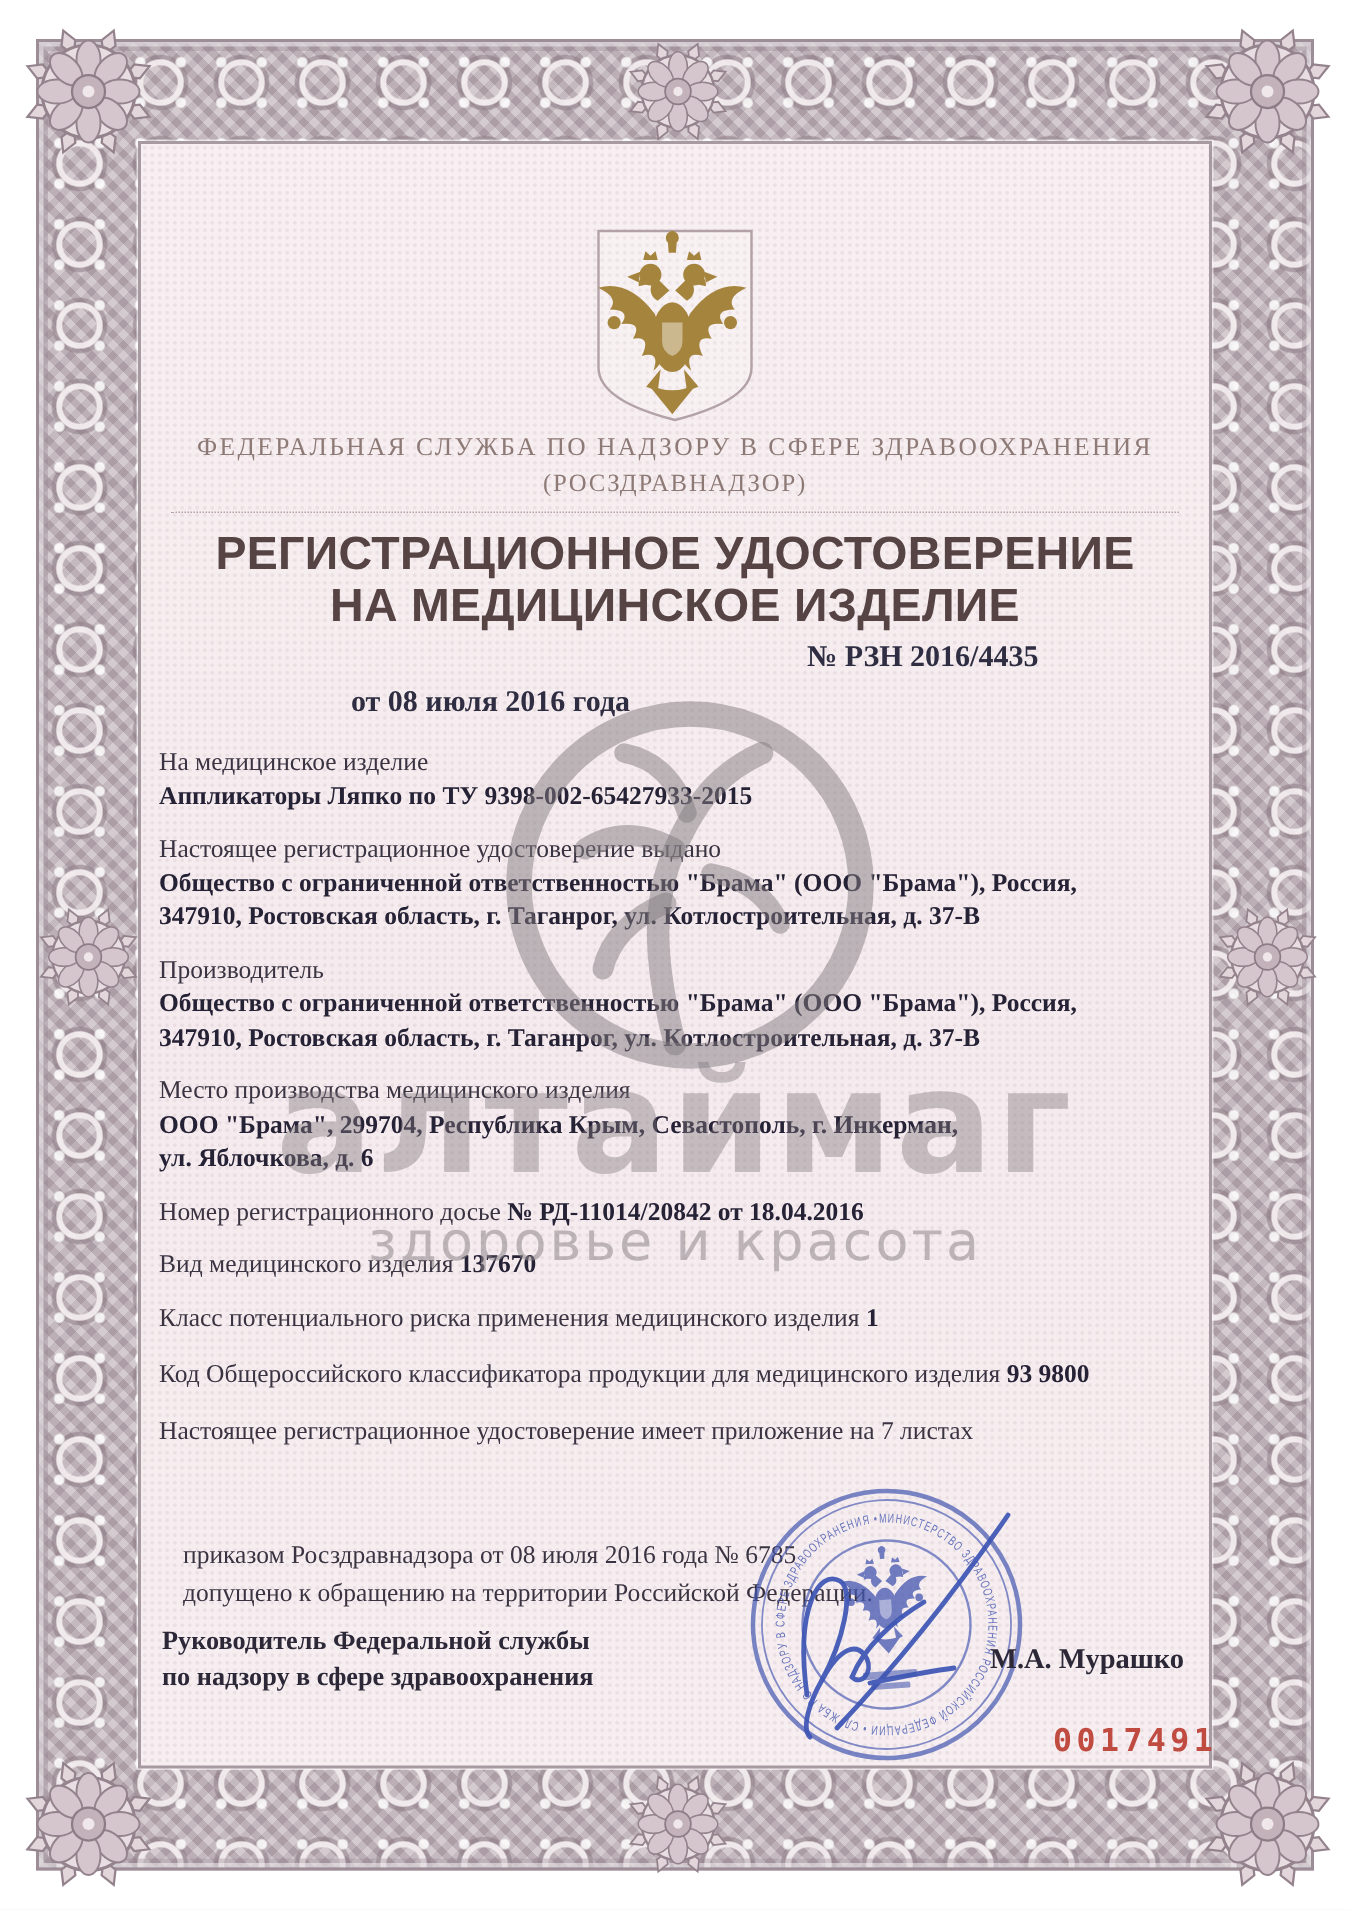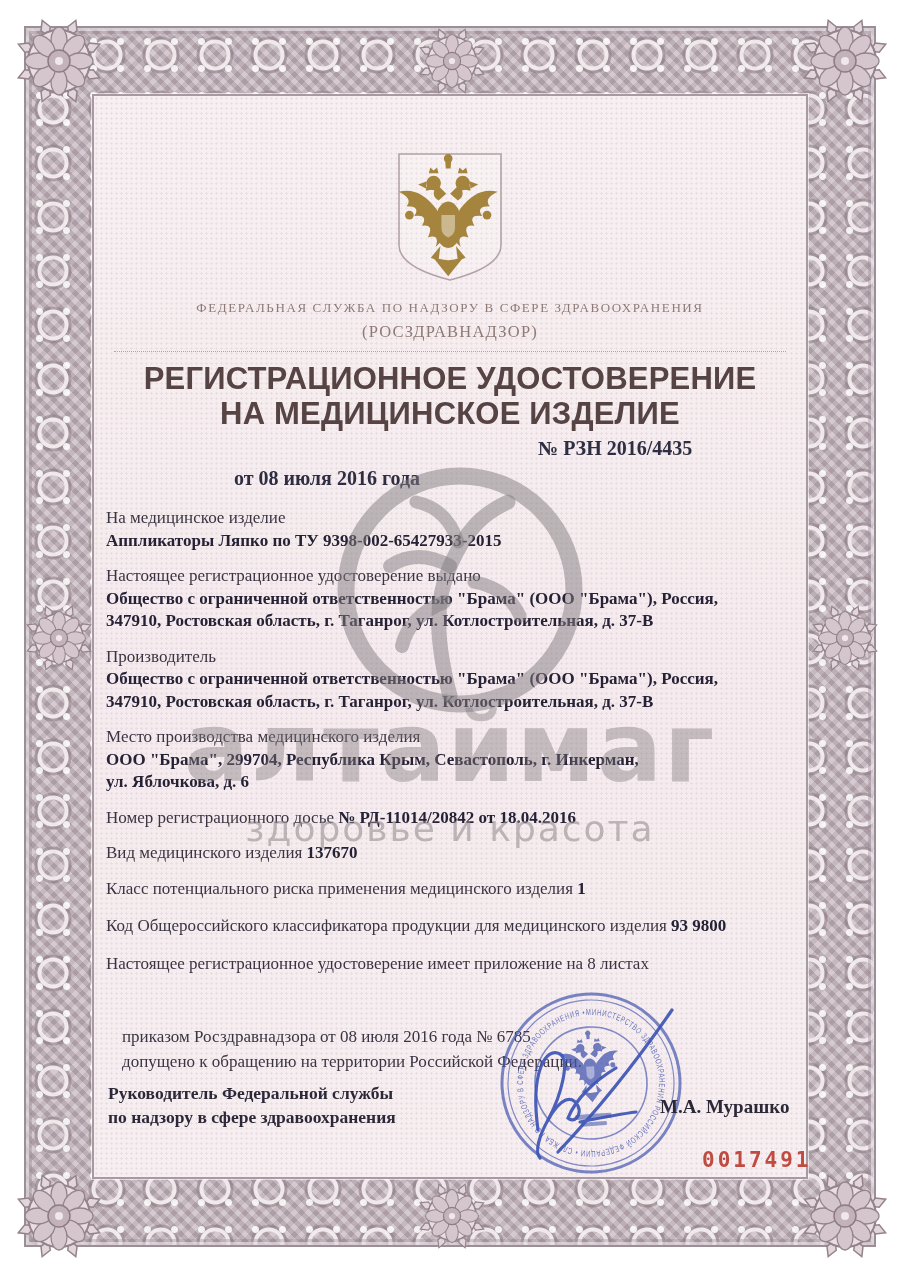--- a/index.html
+++ b/index.html
@@ -31,21 +31,21 @@
     border:2px solid #a79aa1;
     box-shadow: 0 0 0 1px rgba(255,255,255,0.6);
   }
 
   .content { position:absolute; left:12px; right:12px; top:0; z-index:2; }
 
   
   .emblem-wrap { margin:54px auto 0; width:124px; height:136px; display:block; }
 
   
-  .agency { text-align:center; color:#8d7a76; font-size:13px; line-height:24px; letter-spacing:1.6px; margin-top:10px; }
+  .agency { text-align:center; color:#8d7a76; font-size:17px; line-height:24px; letter-spacing:1.6px; }
   .agency2 { text-align:center; color:#8d7a76; font-size:16.5px; line-height:24px; letter-spacing:1.2px; }
   .divider { margin:7px 8px 0; border-top:1px dotted #b3a3a8; height:0; }
 
   
   .title { text-align:center; font-family:"Liberation Sans", sans-serif; font-weight:bold; color:#564344; font-size:31px; line-height:35px; letter-spacing:0.2px; margin-top:9px; }
   .title2 { margin-top:0; }
   .date-row { display:flex; margin-top:4px; font-weight:bold; color:#2e2d42; font-size:20px; line-height:26px; }
   .date-row .d1 { margin-left:128px;margin-top:30px; }
   .date-row .d2 { margin-left:118px; }
 
@@ -224,21 +224,21 @@
             <span class="lbl">Класс потенциального риска применения медицинского изделия</span>
             <span class="val-inline">1</span>
           </div>
 
           <div class="para inline gap-lg">
             <span class="lbl">Код Общероссийского классификатора продукции для медицинского изделия</span>
             <span class="val-inline">93 9800</span>
           </div>
 
           <div class="para inline">
-            <span class="lbl">Настоящее регистрационное удостоверение имеет приложение на 8 листах</span>
+            <span class="lbl">Настоящее регистрационное удостоверение имеет приложение на 7 листах</span>
           </div>
 
         </div>
       </div>
 
       <div class="order-block">
         <div>приказом Росздравнадзора от 08 июля 2016 года № 6785</div>
         <div>допущено к обращению на территории Российской Федерации.</div>
       </div>
 

